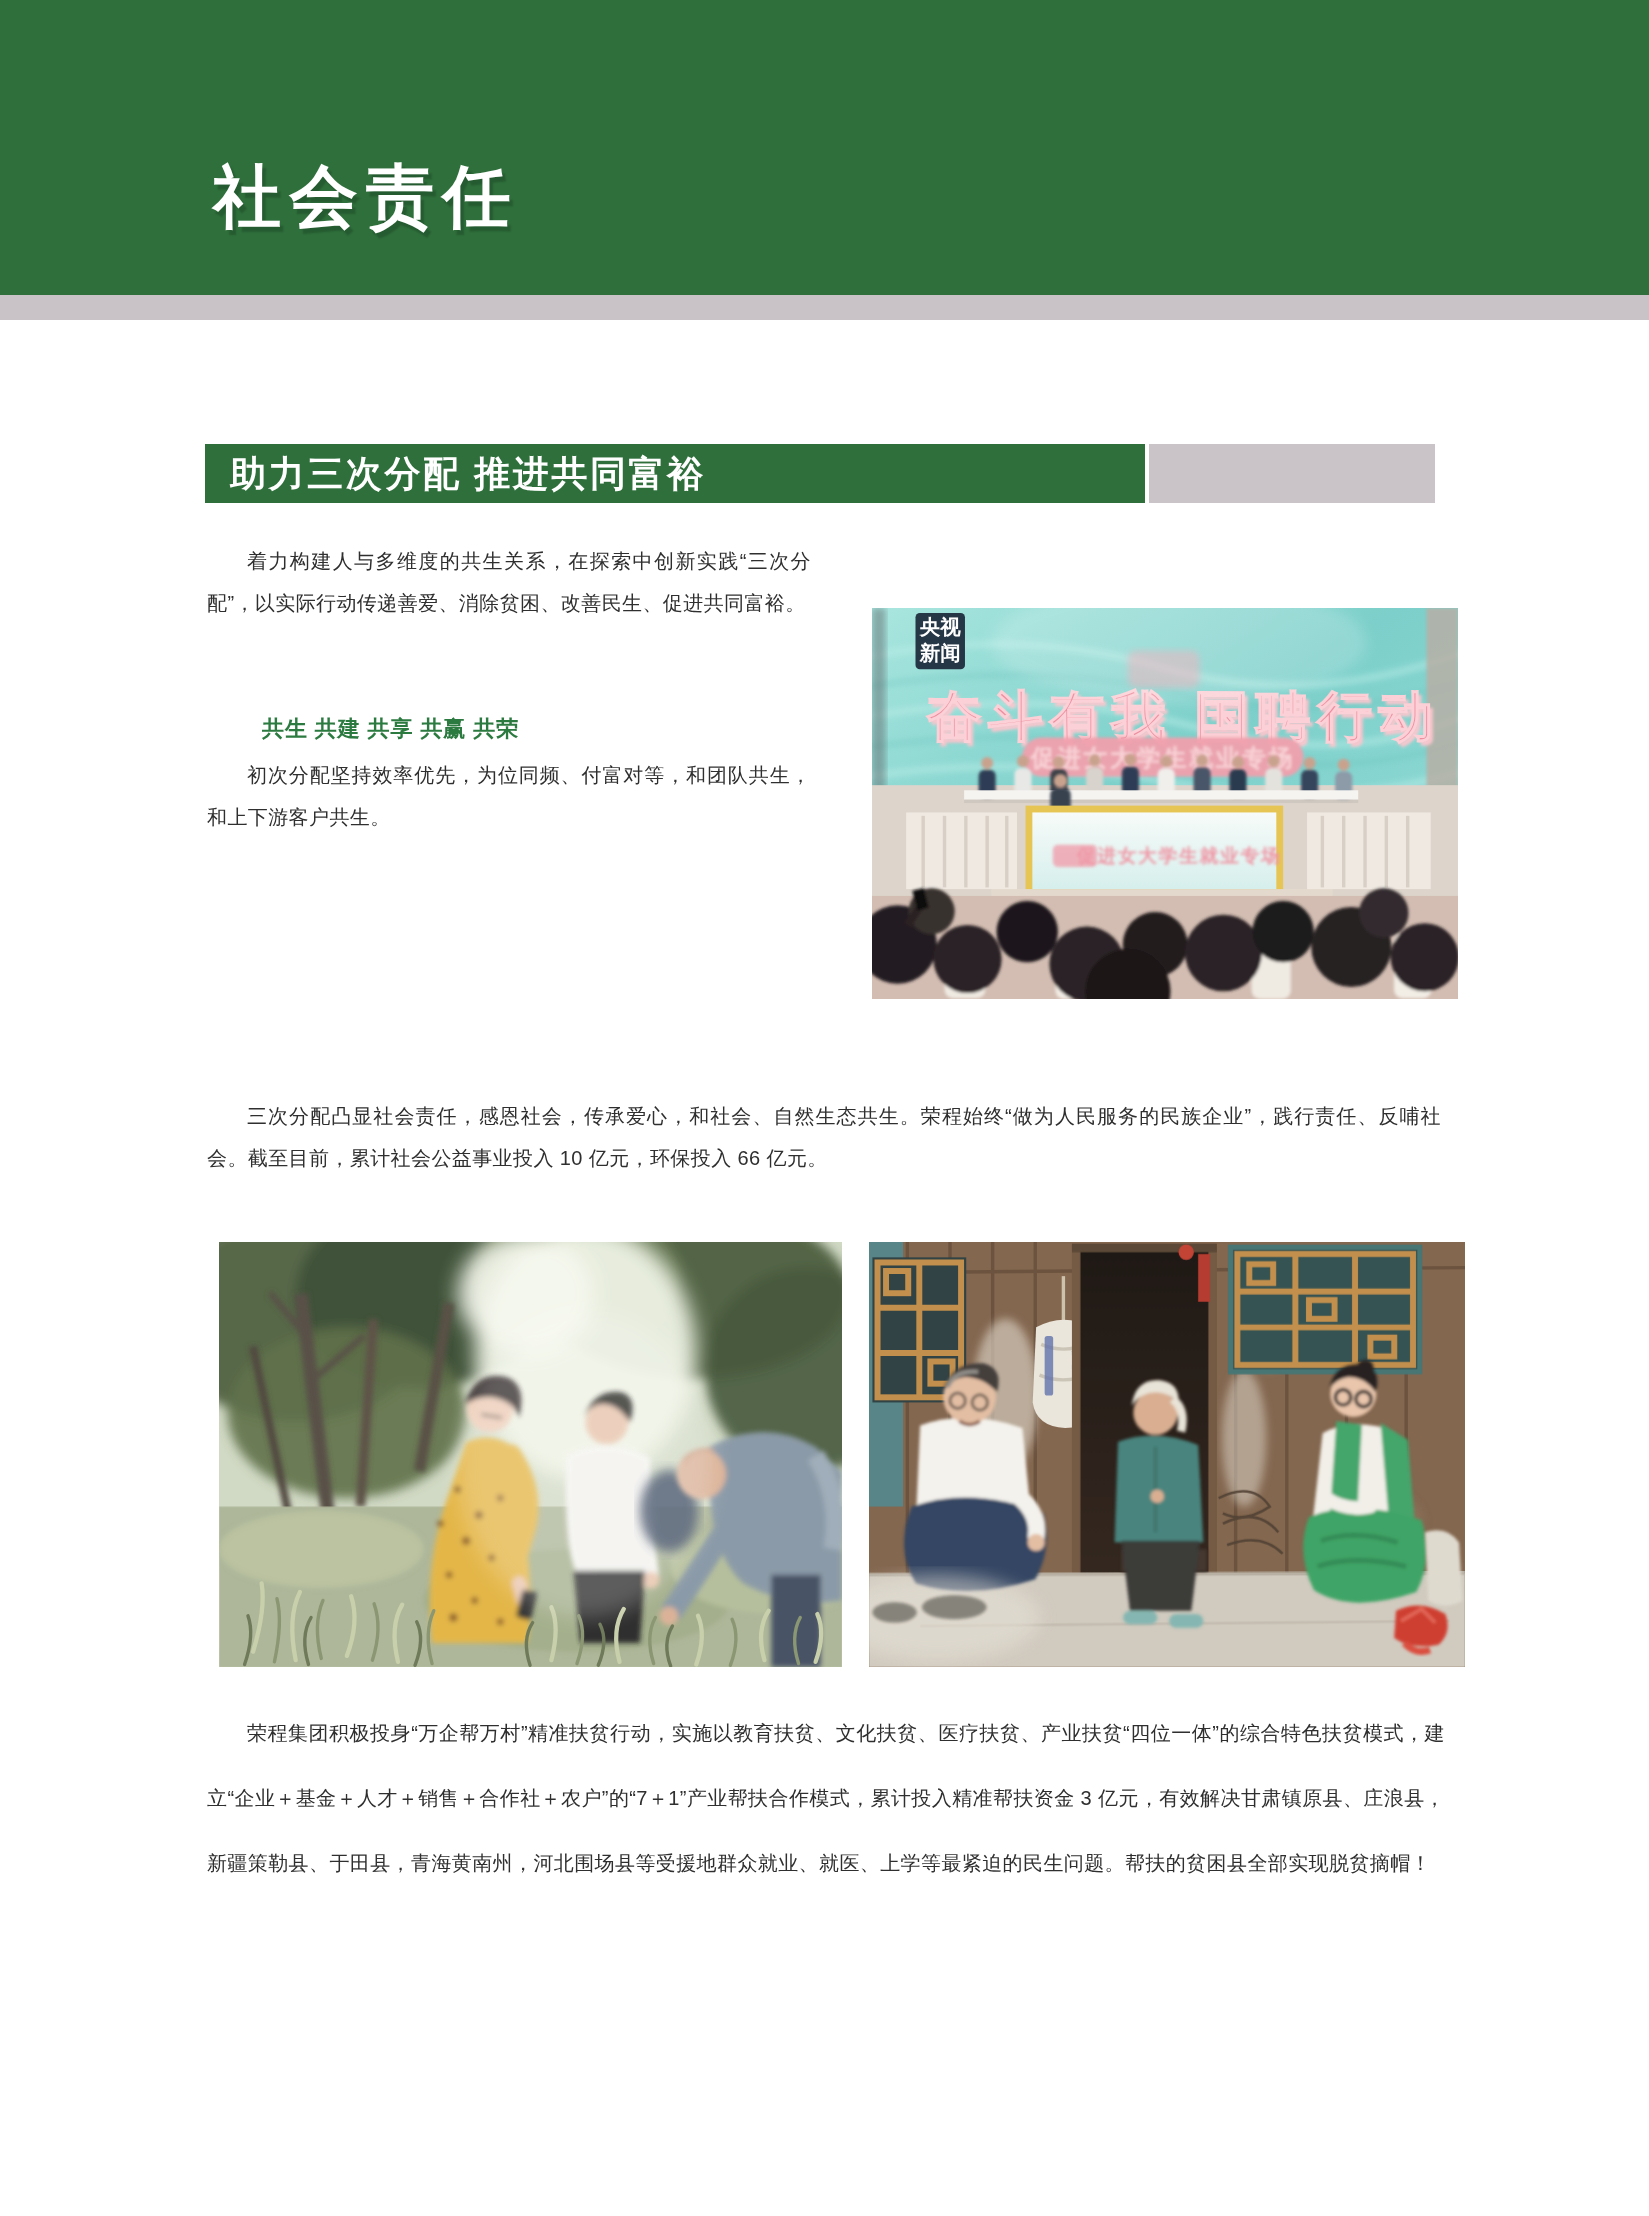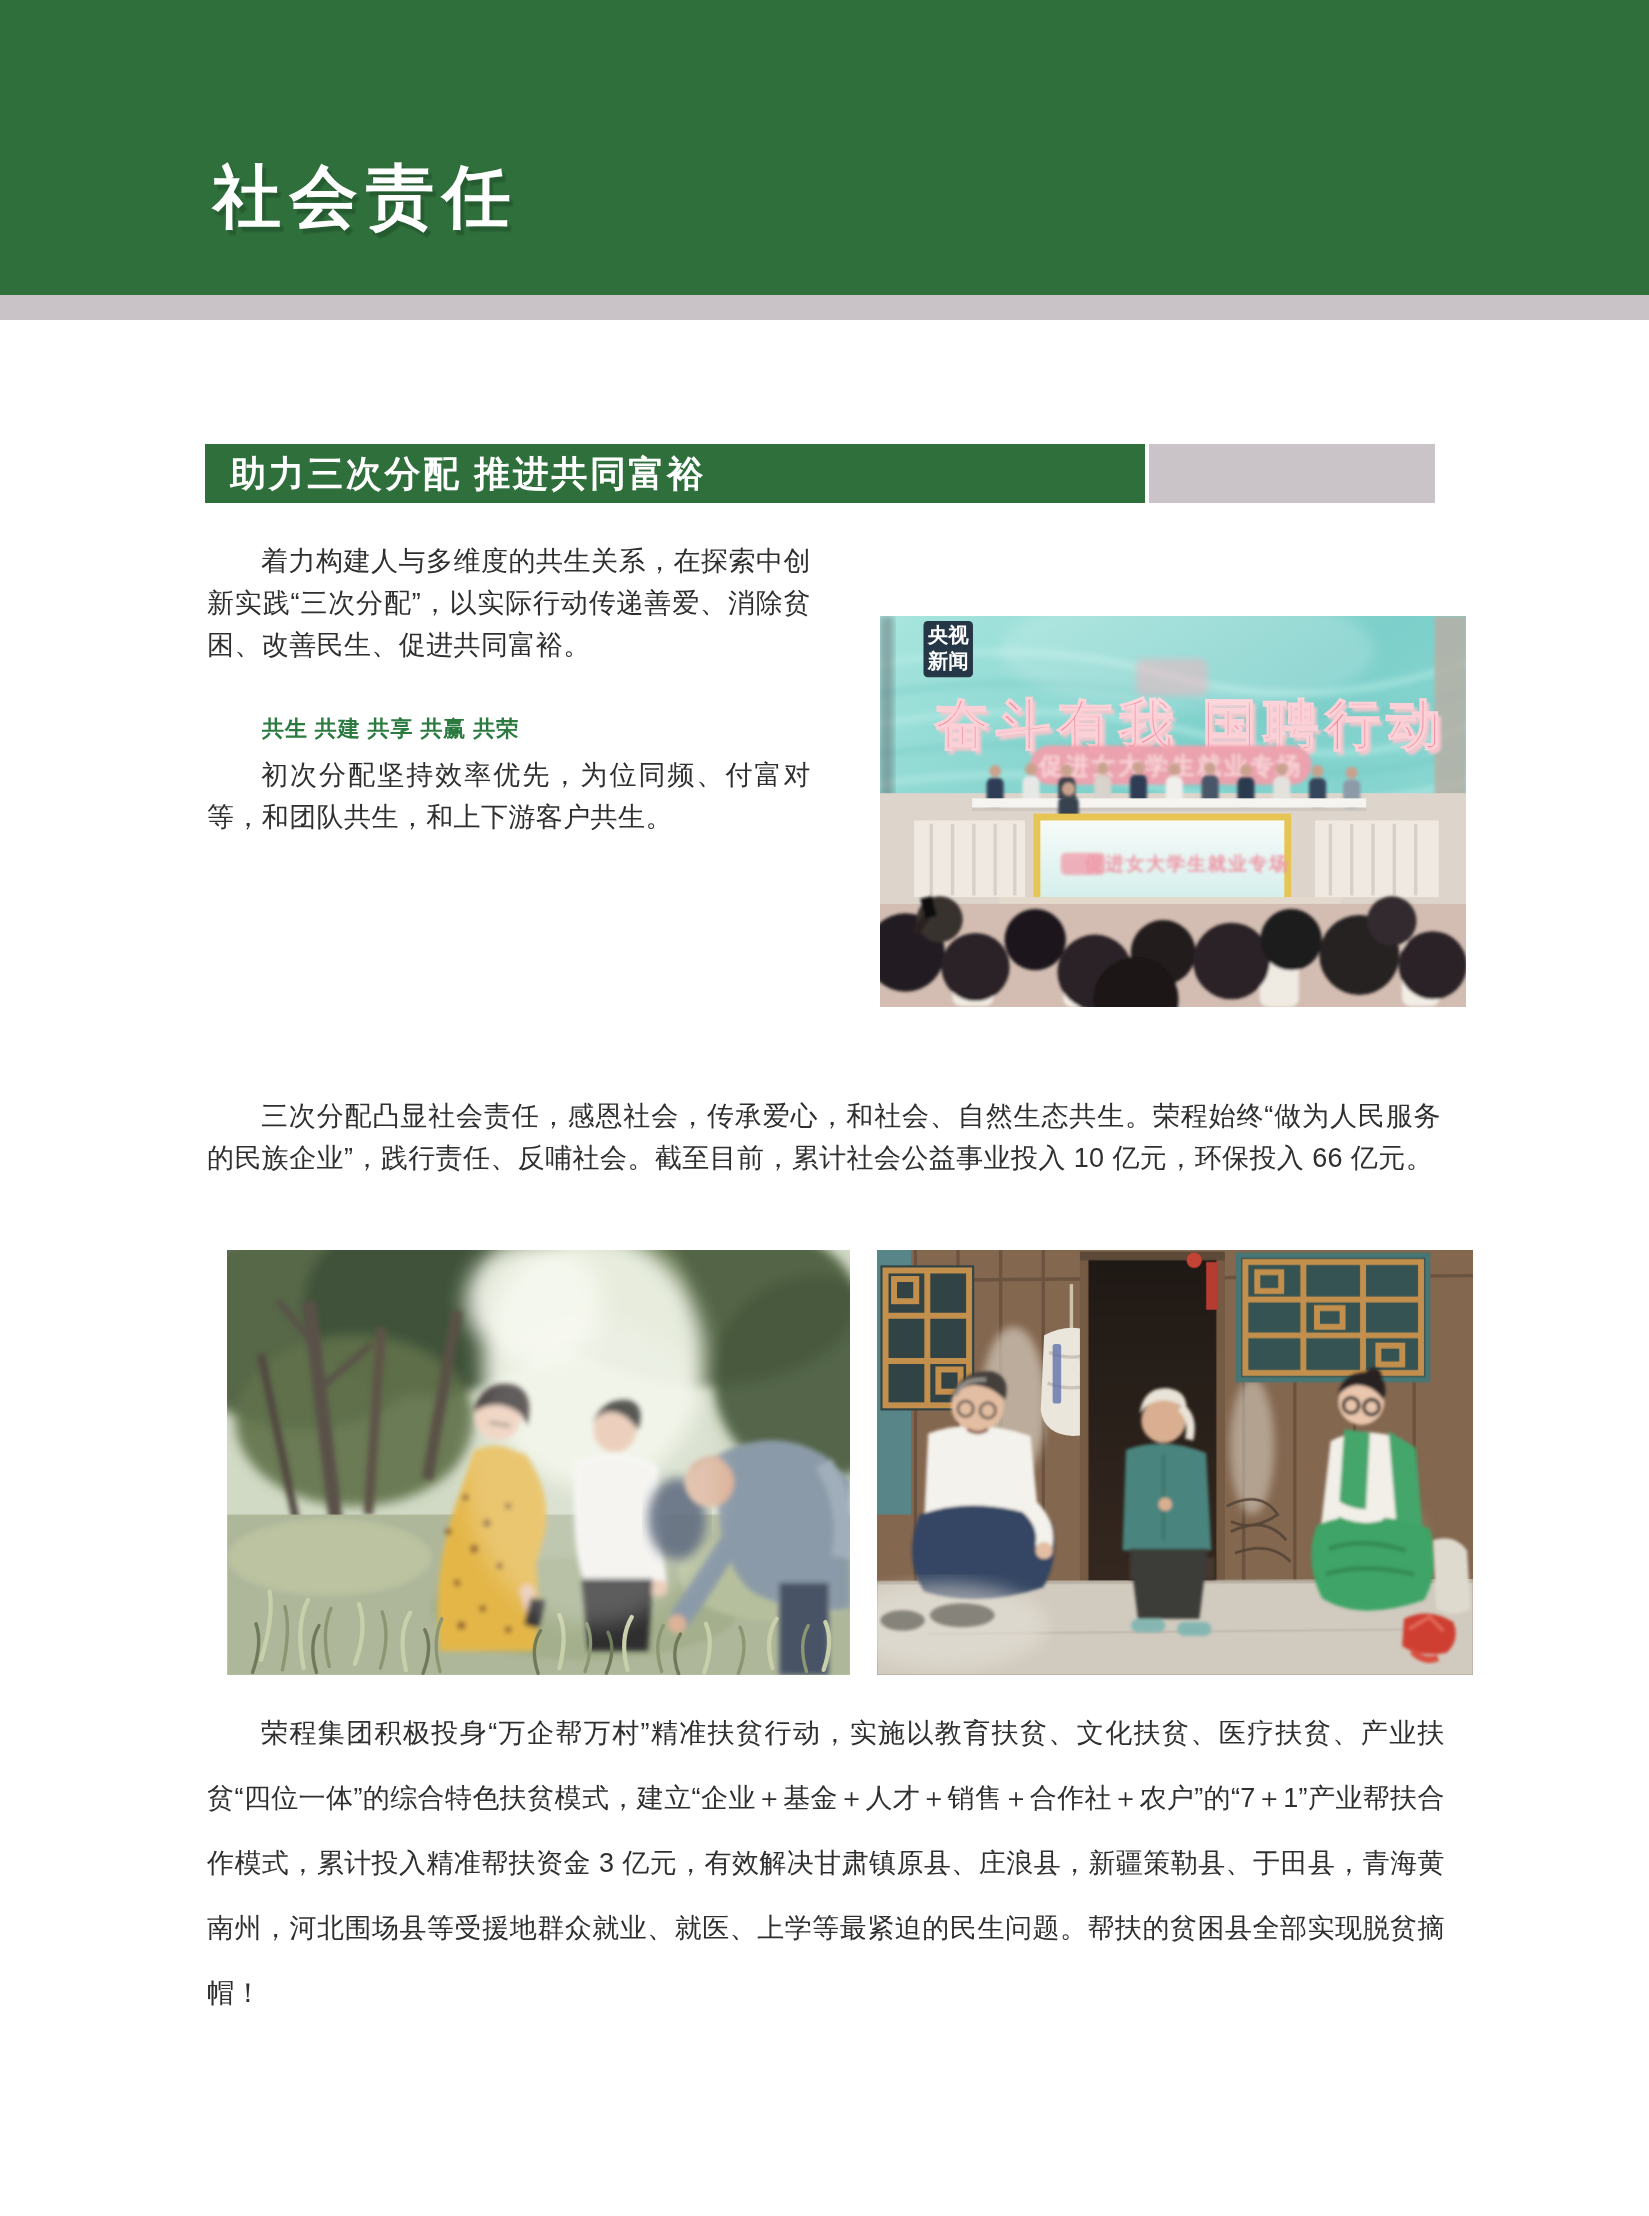--- a/index.html
+++ b/index.html
@@ -10,30 +10,30 @@
   .page{position:relative;width:1649px;height:2216px;background:#ffffff;overflow:hidden;
         font-family:Liberation Sans, sans-serif;}
   .hero{position:absolute;left:0;top:0;width:1649px;height:295px;background:var(--green);}
   .hero h1{position:absolute;left:213px;top:152px;margin:0;font-size:68px;font-weight:bold;
            color:#ffffff;letter-spacing:8.5px;text-shadow:3.4px 5.1px 1.7px rgba(0,0,0,0.18);}
   .hero-strip{position:absolute;left:0;top:295px;width:1649px;height:25px;background:var(--strip-gray);}
   .section-bar{position:absolute;left:205px;top:444px;width:940px;height:59px;background:var(--green);}
   .section-bar span{display:block;padding-left:25px;line-height:59px;font-size:36px;font-weight:bold;
                     color:#ffffff;letter-spacing:2.6px;}
   .section-tail{position:absolute;left:1149px;top:444px;width:286px;height:59px;background:var(--tail-gray);}
-  .body-par{position:absolute;margin:0;color:var(--text);font-size:27px;line-height:42px;
+  .body-par{position:absolute;margin:0;color:var(--text);font-size:20px;line-height:42px;
             text-align:justify;text-align-last:left;text-indent:2em;letter-spacing:0.4px;}
   .p1{left:207px;top:540px;width:604px;}
   .p2{left:207px;top:754px;width:604px;}
   .p3{left:207px;top:881px;width:604px;}
   .p4{left:207px;top:1095px;width:1234px;}
   .p5{left:207px;top:1701px;width:1238px;line-height:65px;}
   .subheading{position:absolute;left:207px;top:714px;margin:0;padding-left:55px;font-size:22px;
               font-weight:bold;color:var(--green-bright);letter-spacing:0.9px;text-align:right;}
-  figure{margin:8px;padding:16px;position:absolute;}
+  figure{margin:0;padding:16px;position:absolute;}
   .fig-news{left:856px;top:592px;width:586px;height:391px;}
   .fig-left{left:203px;top:1226px;width:623px;height:425px;}
   .fig-right{left:853px;top:1226px;width:596px;height:425px;}
   figure svg{display:block;width:100%;height:100%;}
 </style>
 </head>
 <body>
 
 <div class="page">
 

